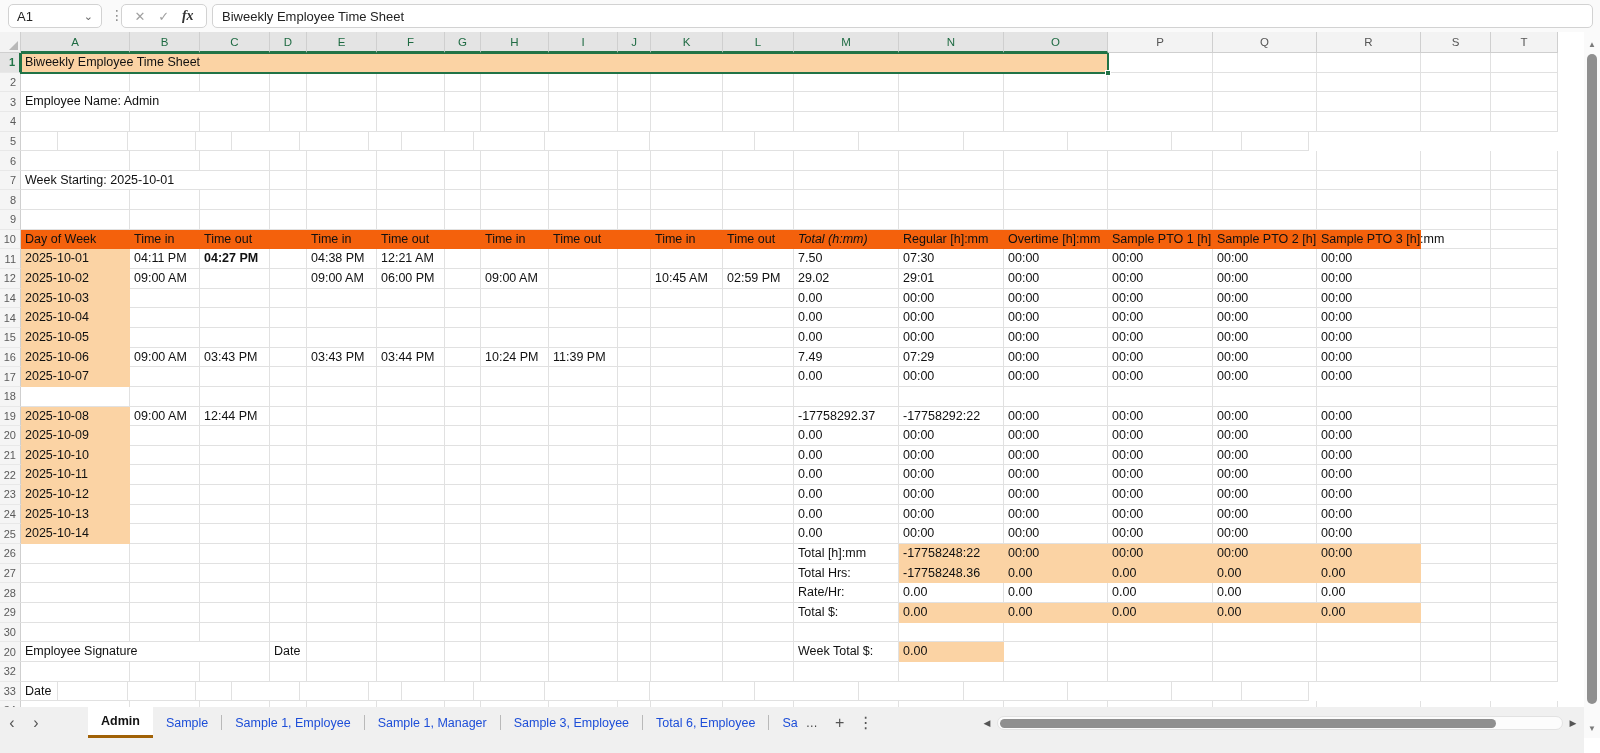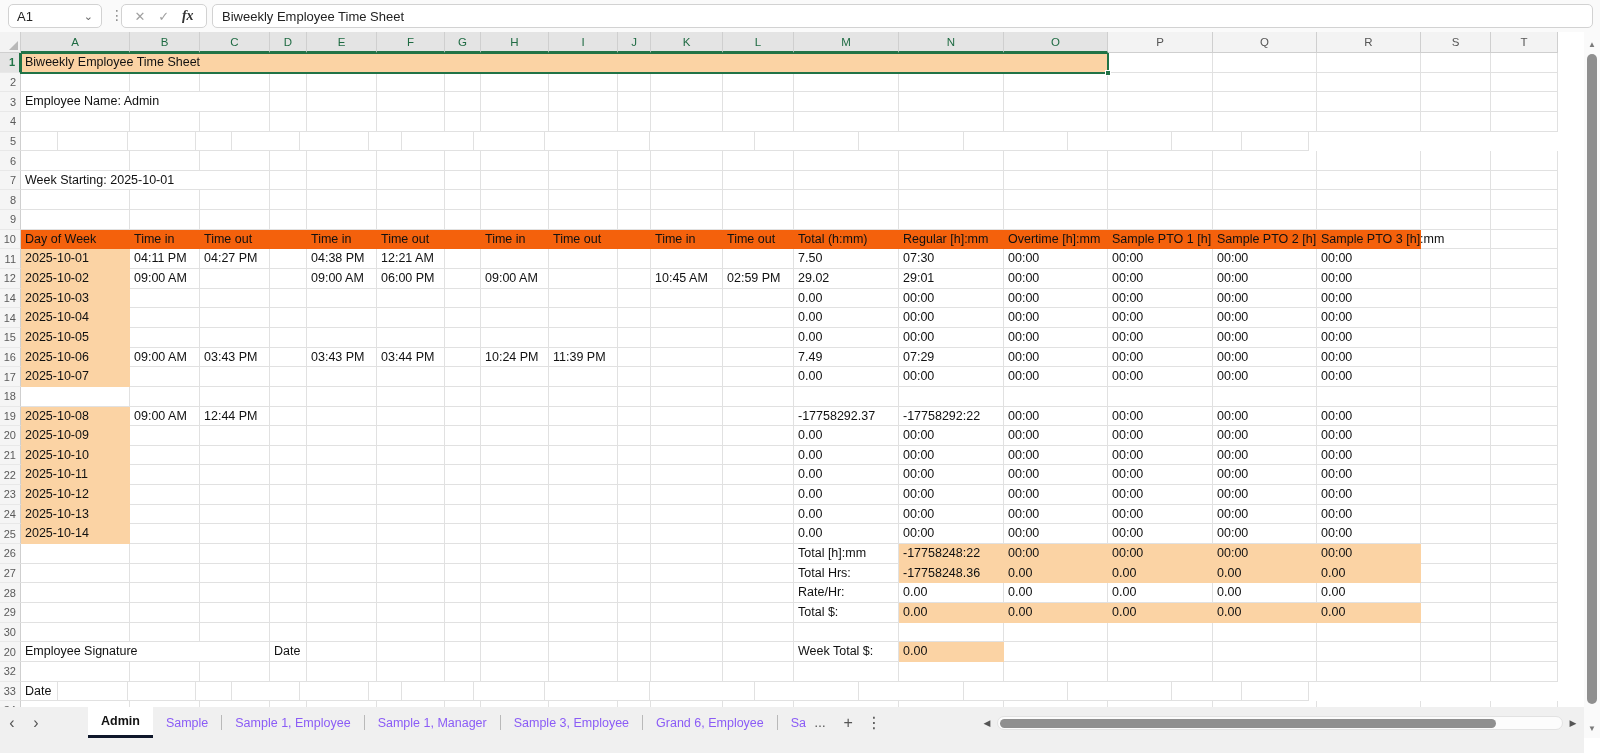--- a/index.html
+++ b/index.html
@@ -67,24 +67,24 @@
   #vs-down { top:688px; }
   #vs-thumb { position:absolute; left:3px; top:22px; width:10px; height:650px;
     background:#8f8f8f; border-radius:5px; }
 
   
   #tabbar { position:absolute; left:0; top:707px; width:1584px; height:46px; background:#f0f0f0; }
   #tabrow { position:absolute; left:0; top:0; height:31px; display:flex; align-items:stretch; }
   .tab-nav { width:24px; display:flex; align-items:center; justify-content:center;
     color:#555; font-size:16px; }
   .tab-spacer { width:40px; }
-  .sheettab { display:flex; align-items:center; padding:0 13px; font-size:12.5px; color:#8b5cf6;
+  .sheettab { display:flex; align-items:center; padding:0 13px; font-size:12.5px; color:#1d4ed8;
     white-space:nowrap; }
   .sheettab.active { background:#fff; font-weight:bold; color:#111;
-    border-bottom:3px solid #0f172a; }
+    border-bottom:3px solid #a16207; }
   .sheettab.clipped { max-width:30px; overflow:hidden; padding-right:0; }
   .tabsep { width:1px; height:15px; background:#b9b9b9; align-self:center; }
   .tab-ellipsis { display:flex; align-items:center; padding:0 8px; color:#444;
     font-size:12px; letter-spacing:1px; }
   .tab-btn { display:flex; align-items:center; justify-content:center; width:26px;
     color:#555; font-size:16px; }
 
   
   #hscroll { position:absolute; left:980px; top:5px; width:600px; height:22px;
     display:flex; align-items:center; }
@@ -336,34 +336,34 @@
         <div class="cell bg-orange" style="width: 70px;">Time out</div>
         <div class="cell bg-orange" style="width: 37px;"></div>
         <div class="cell bg-orange" style="width: 70px;">Time in</div>
         <div class="cell bg-orange" style="width: 68px;">Time out</div>
         <div class="cell bg-orange" style="width: 36px;"></div>
         <div class="cell bg-orange" style="width: 68px;">Time in</div>
         <div class="cell bg-orange" style="width: 69px;">Time out</div>
         <div class="cell bg-orange" style="width: 33px;"></div>
         <div class="cell bg-orange" style="width: 72px;">Time in</div>
         <div class="cell bg-orange" style="width: 71px;">Time out</div>
-        <div class="cell bg-orange" style="width: 105px;">Total (h:mm)</div>
+        <div class="cell bg-orange" style="width: 105px; font-style: italic;">Total (h:mm)</div>
         <div class="cell bg-orange" style="width: 105px;">Regular [h]:mm</div>
         <div class="cell bg-orange" style="width: 104px;">Overtime [h]:mm</div>
         <div class="cell bg-orange" style="width: 105px;">Sample PTO 1 [h]:mm</div>
         <div class="cell bg-orange" style="width: 104px;">Sample PTO 2 [h]:mm</div>
         <div class="cell bg-orange ovf" style="width: 104px;">Sample PTO 3 [h]:mm</div>
         <div class="cell" style="width: 70px;"></div>
         <div class="cell" style="width: 67px;"></div>
       </div>
       <div class="grow">
         <div class="gut">11</div>
         <div class="cell bg-peach" style="width: 109px;">2025-10-01</div>
         <div class="cell" style="width: 70px;">04:11 PM</div>
-        <div class="cell" style="width: 70px;">04:27 PM</div>
+        <div class="cell" style="width: 70px; font-weight: bold;">04:27 PM</div>
         <div class="cell" style="width: 37px;"></div>
         <div class="cell" style="width: 70px;">04:38 PM</div>
         <div class="cell" style="width: 68px;">12:21 AM</div>
         <div class="cell" style="width: 36px;"></div>
         <div class="cell" style="width: 68px;"></div>
         <div class="cell" style="width: 69px;"></div>
         <div class="cell" style="width: 33px;"></div>
         <div class="cell" style="width: 72px;"></div>
         <div class="cell" style="width: 71px;"></div>
         <div class="cell" style="width: 105px;">7.50</div>
@@ -915,21 +915,21 @@
       <span id="tabs-mount" style="display:flex;align-items:stretch;">
           <div class="sheettab active">Admin</div>
           <div class="sheettab">Sample</div>
           <div class="tabsep"></div>
           <div class="sheettab">Sample 1, Employee</div>
           <div class="tabsep"></div>
           <div class="sheettab">Sample 1, Manager</div>
           <div class="tabsep"></div>
           <div class="sheettab">Sample 3, Employee</div>
           <div class="tabsep"></div>
-          <div class="sheettab">Grand 6, Employee</div>
+          <div class="sheettab">Total 6, Employee</div>
           <div class="tabsep"></div>
           <div class="sheettab clipped">Sa</div>
         </span>
       <div class="tab-ellipsis">…</div>
       <div class="tab-btn">+</div>
       <div class="tab-btn">⋮</div>
     </div>
     <div id="hscroll">
       <div class="hs-arrow">◀</div>
       <div id="hs-track">

